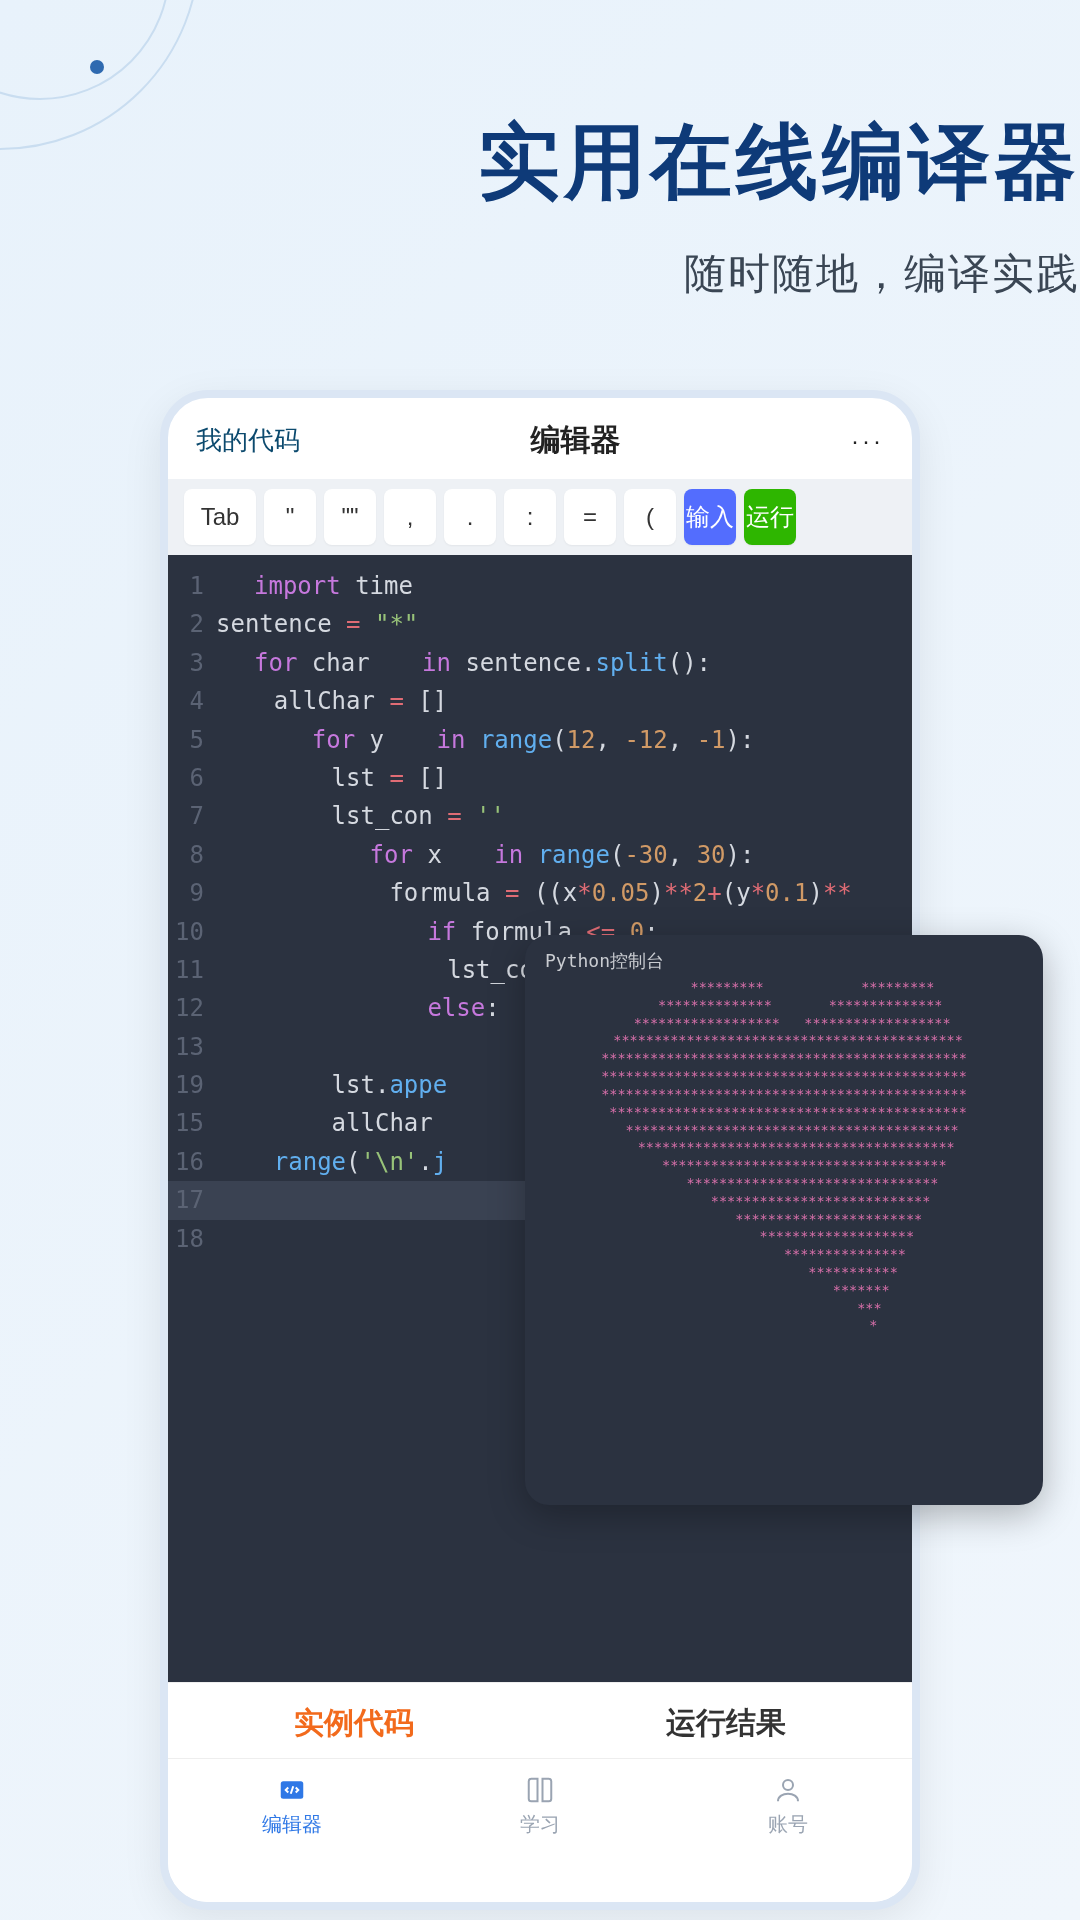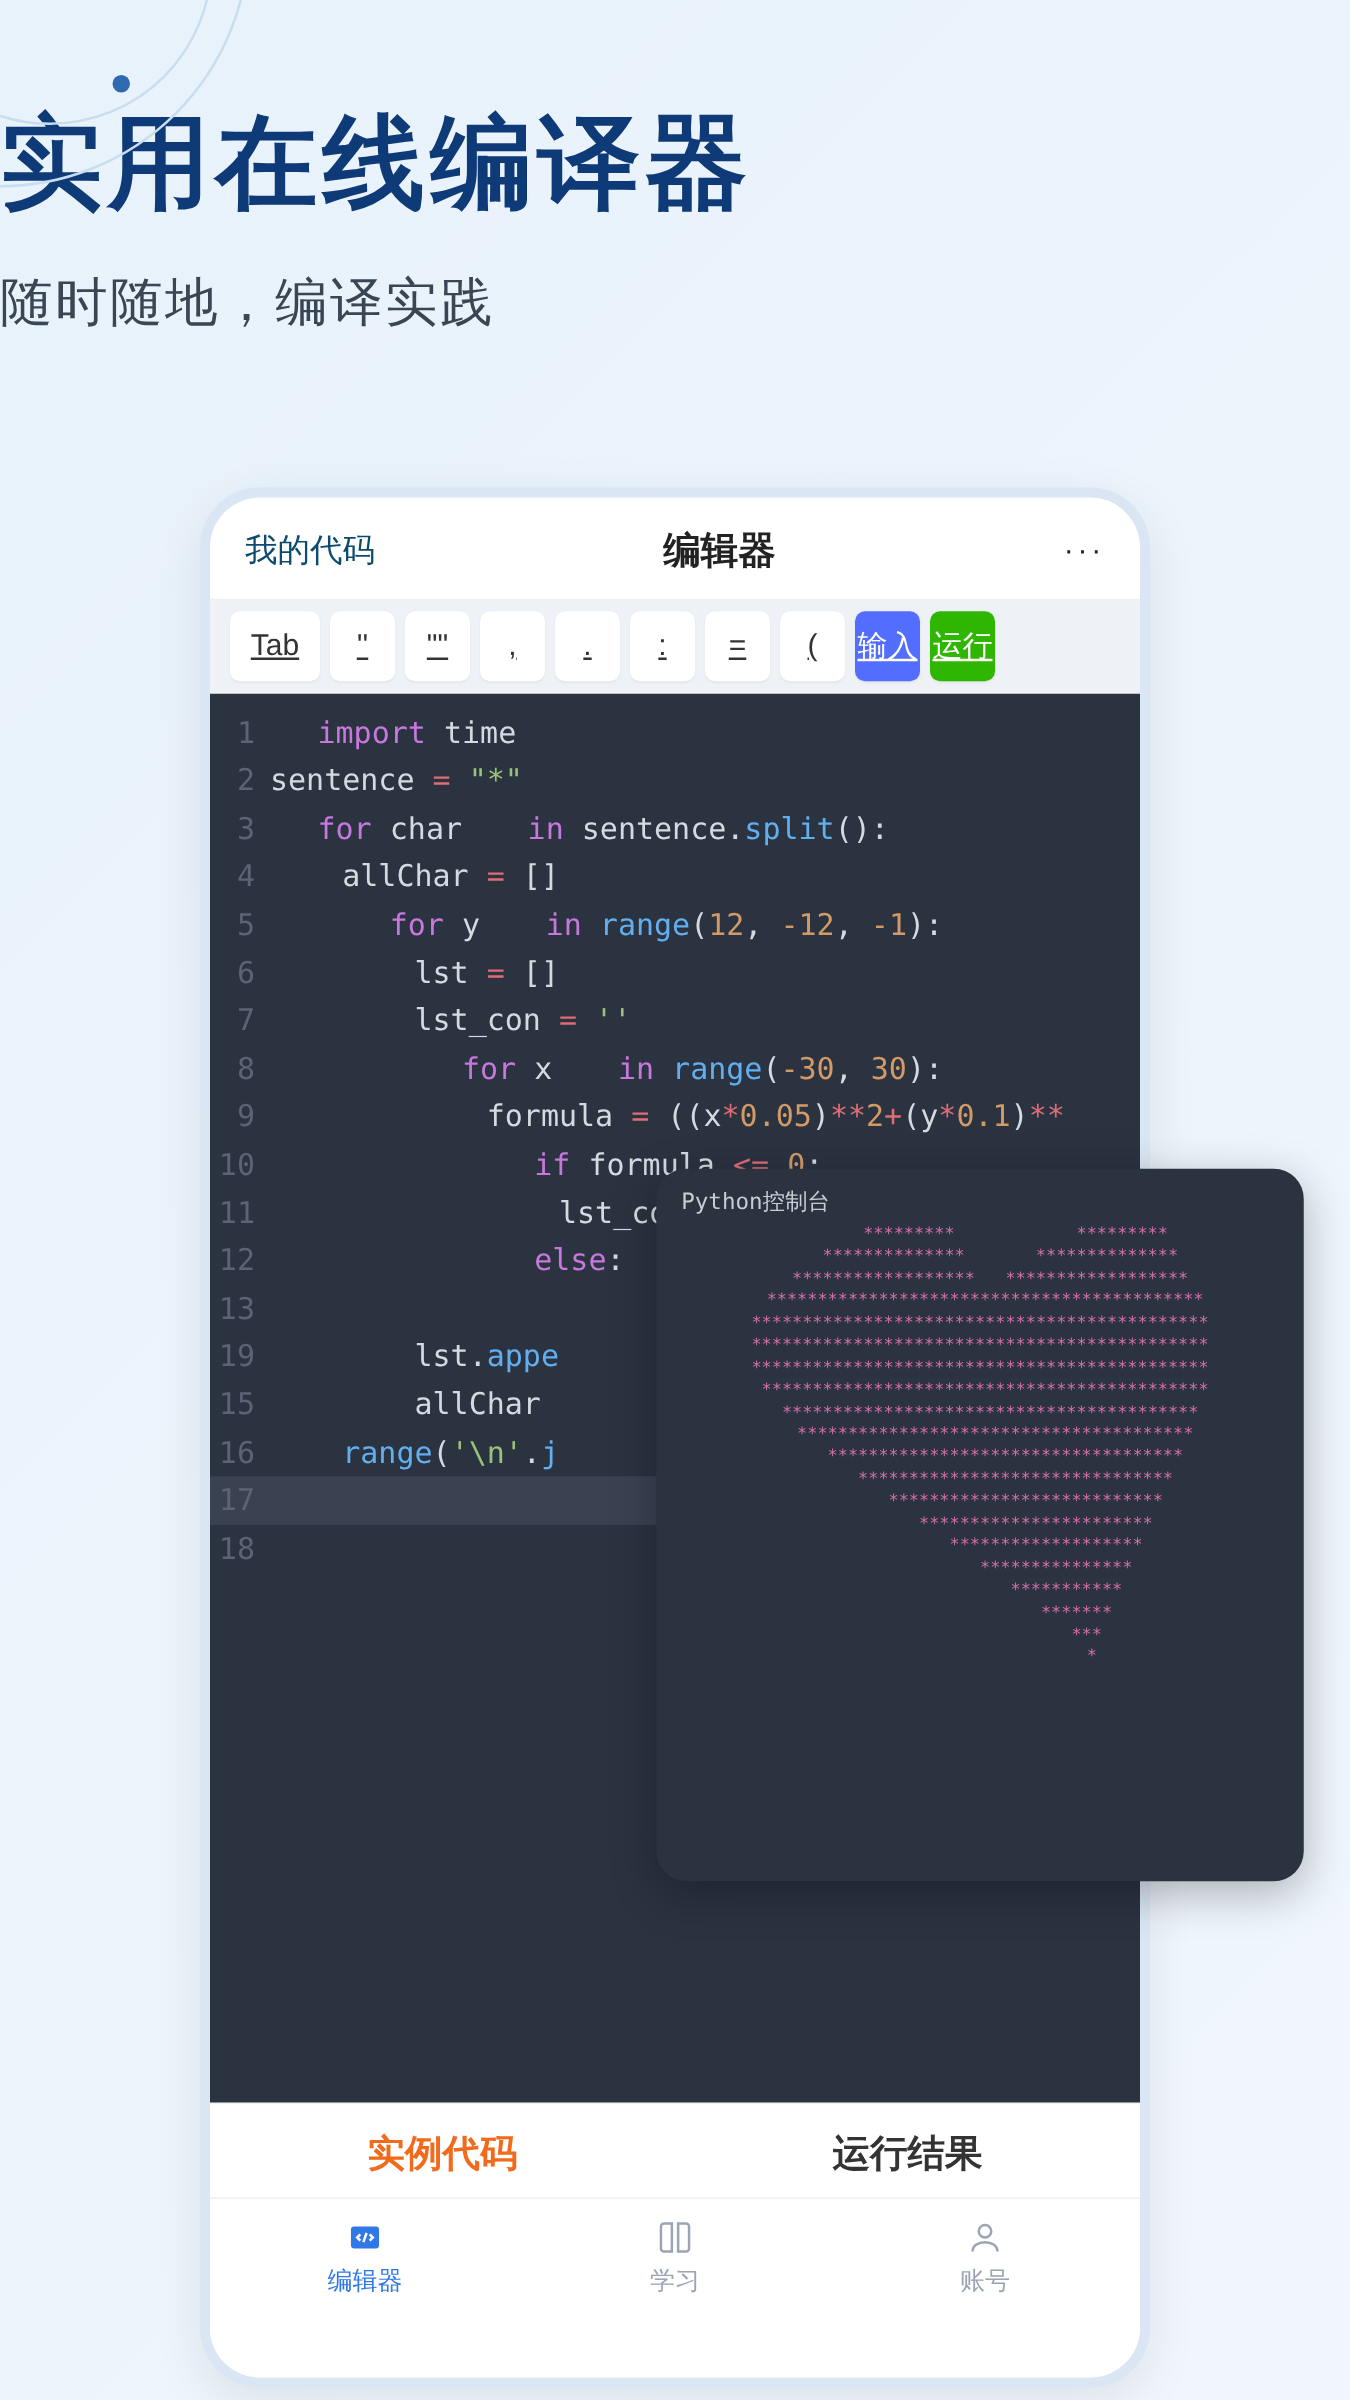--- a/index.html
+++ b/index.html
@@ -19,22 +19,22 @@
 .bg-circle-1 { width: 400px; height: 400px; top: -250px; left: -200px; }
 .bg-circle-2 { width: 260px; height: 260px; top: -160px; left: -90px; }
 .bg-dot {
   position: absolute;
   width: 14px; height: 14px;
   background: #2f6ab0;
   border-radius: 50%;
   top: 60px; left: 90px;
 }
 .hero {
-  text-align: left;
-  padding-top: 76px;
+  text-align: right;
+  padding-top: 108px;
 }
 .hero-title {
   font-size: 82px;
   font-weight: 900;
   color: #0e3a78;
   letter-spacing: 4px;
 }
 .hero-sub {
   margin-top: 28px;
   font-size: 42px;
@@ -85,21 +85,20 @@
   background: #fff;
   border-radius: 8px;
   min-width: 52px;
   height: 56px;
   display: flex;
   align-items: center;
   justify-content: center;
   font-size: 24px;
   color: #333;
   box-shadow: 0 1px 2px rgba(0,0,0,0.05);
-  text-decoration: underline;
 }
 .tool-key.wide { min-width: 72px; }
 .tool-key.blue { background: #536dfe; color: #fff; font-size: 24px; }
 .tool-key.green { background: #2eb600; color: #fff; font-size: 24px; }
 .editor {
   background: #2b3240;
   flex: 1;
   padding: 12px 0;
   font-family: "Menlo", "Consolas", monospace;
   font-size: 24px;

